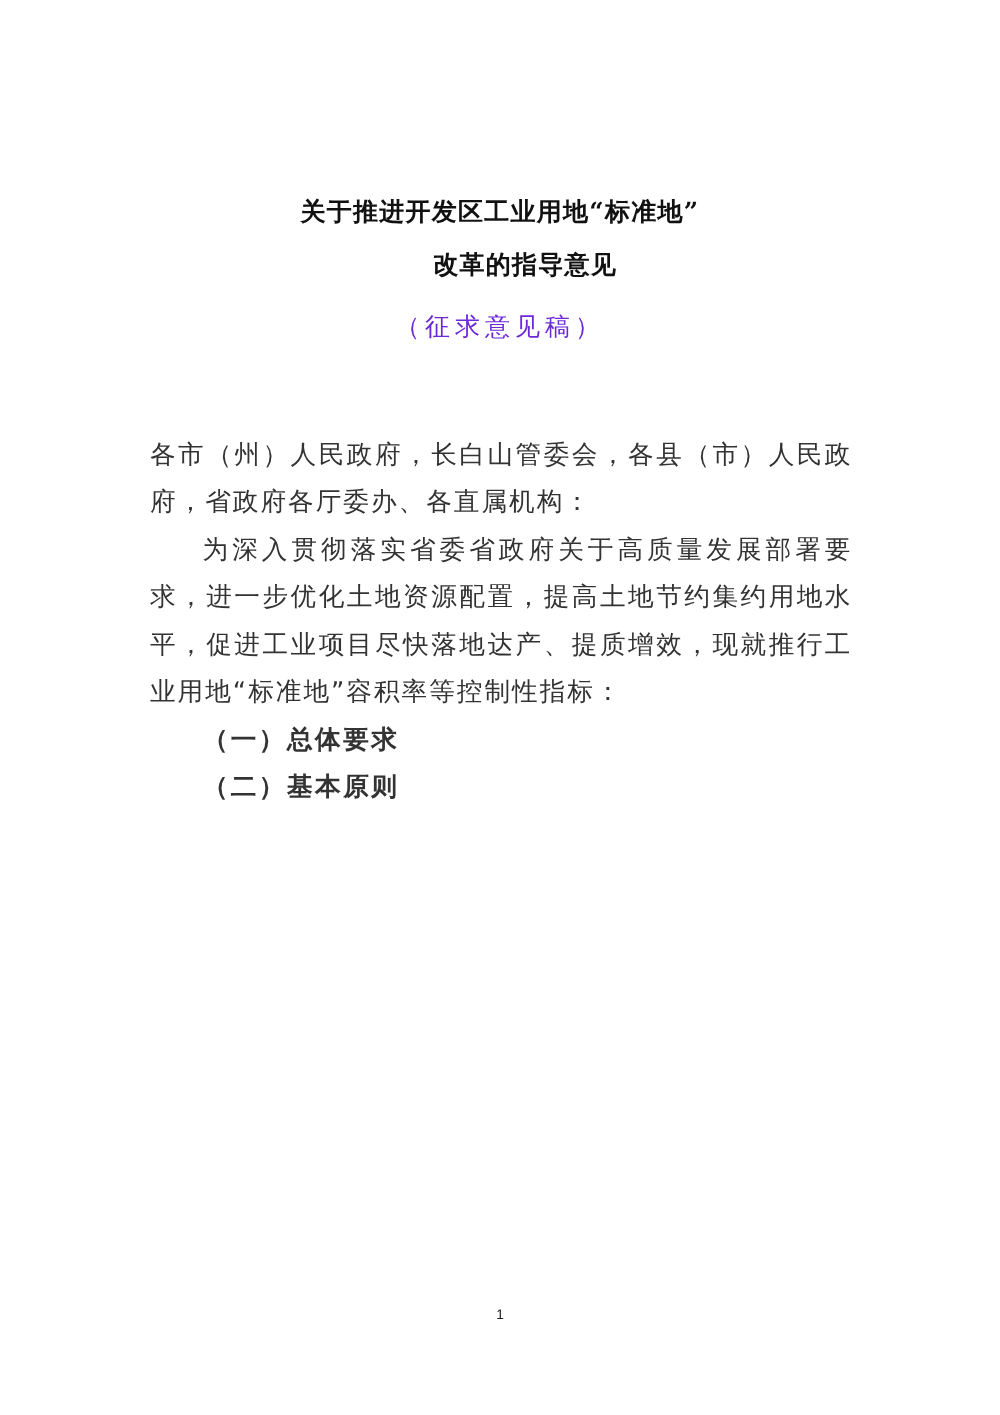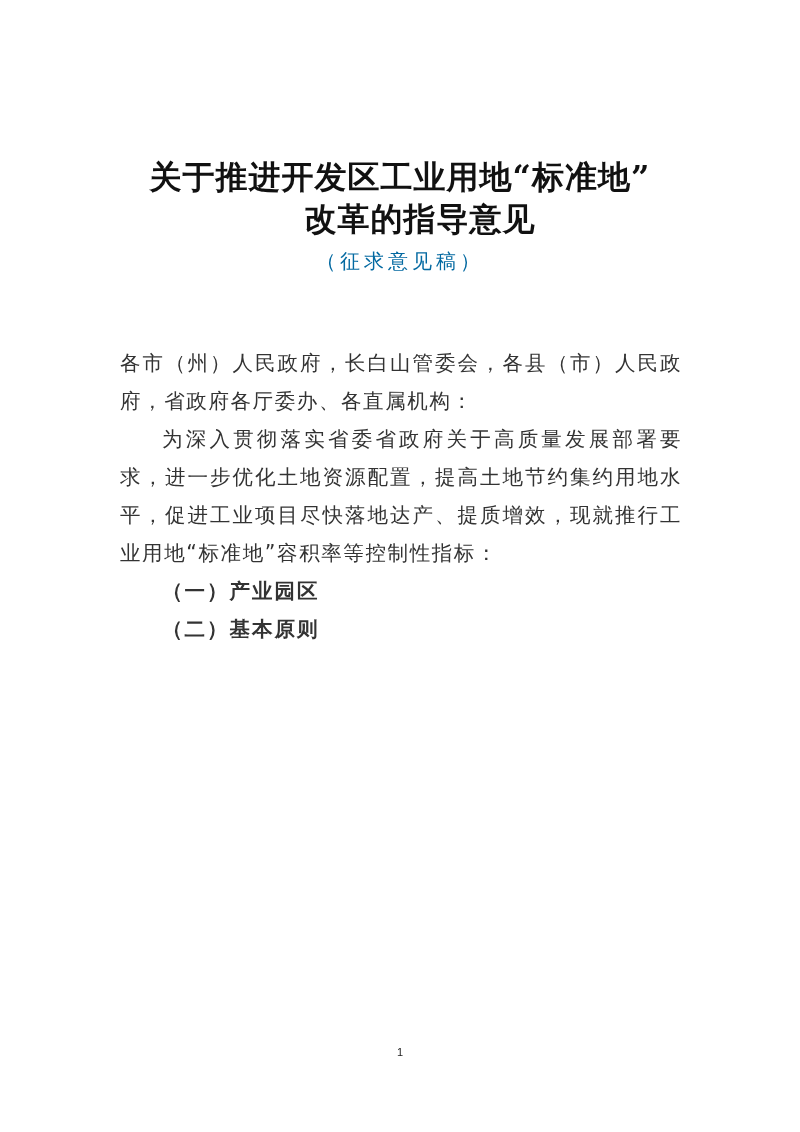--- a/index.html
+++ b/index.html
@@ -1,27 +1,27 @@
 <!DOCTYPE html>
 <html><head>
 <meta charset="utf-8">
 <style>
   html, body { margin: 0; padding: 0; background: #ffffff; }
   body { width: 800px; height: 1132px; position: relative; overflow: hidden; }
   .page { position: absolute; left: 0; top: 0; width: 800px; height: 1132px; background: #fff; }
   .title {
     position: absolute; left: 0; width: 800px; text-align: center;
     font-family: "DejaVu Serif", "Liberation Serif", serif; font-weight: bold;
-    font-size: 32px; color: #111; letter-spacing: 1px;
+    font-size: 20px; color: #111; letter-spacing: 1px;
   }
   .t1 { top: 156px; }
   .t2 { top: 198px; padding-left: 20px; }
   .subtitle {
     position: absolute; left: 0; width: 800px; top: 248px; text-align: center;
-    font-family: "DejaVu Sans", "Liberation Sans", sans-serif; font-size: 20px; color: #0369a1; letter-spacing: 4px;
+    font-family: "DejaVu Sans", "Liberation Sans", sans-serif; font-size: 20px; color: #6d28d9; letter-spacing: 4px;
   }
   .body {
     position: absolute; left: 120px; top: 344px; width: 562px;
     font-family: "DejaVu Sans", "Liberation Sans", sans-serif; font-size: 20.5px; color: #333;
     line-height: 38px; letter-spacing: 1.6px; text-align: justify;
   }
   .body p { margin: 0; }
   .indent { text-indent: 42px; }
   .h1 { font-family: "DejaVu Serif", "Liberation Serif", serif; font-weight: bold; color: #111; padding-left: 42px; letter-spacing: 1px; }
   .h2 { font-family: "DejaVu Serif", "Liberation Serif", serif; font-weight: bold; color: #333; padding-left: 42px; letter-spacing: 2px; }
@@ -34,18 +34,18 @@
 <body>
 
 <div class="page">
   <div class="title t1">关于推进开发区工业用地“标准地”</div>
   <div class="title t2">改革的指导意见</div>
   <div class="subtitle">（征求意见稿）</div>
 
   <div class="body">
     <p>各市（州）人民政府，长白山管委会，各县（市）人民政府，省政府各厅委办、各直属机构：</p>
     <p class="indent">为深入贯彻落实省委省政府关于高质量发展部署要求，进一步优化土地资源配置，提高土地节约集约用地水平，促进工业项目尽快落地达产、提质增效，现就推行工业用地“标准地”容积率等控制性指标：</p>
-    <p class="h2">（一）产业园区</p>
+    <p class="h2">（一）总体要求</p>
     <p class="h2">（二）基本原则</p>
   </div>
 
   <div class="pagenum">1</div>
 </div>
 
 </body></html>

